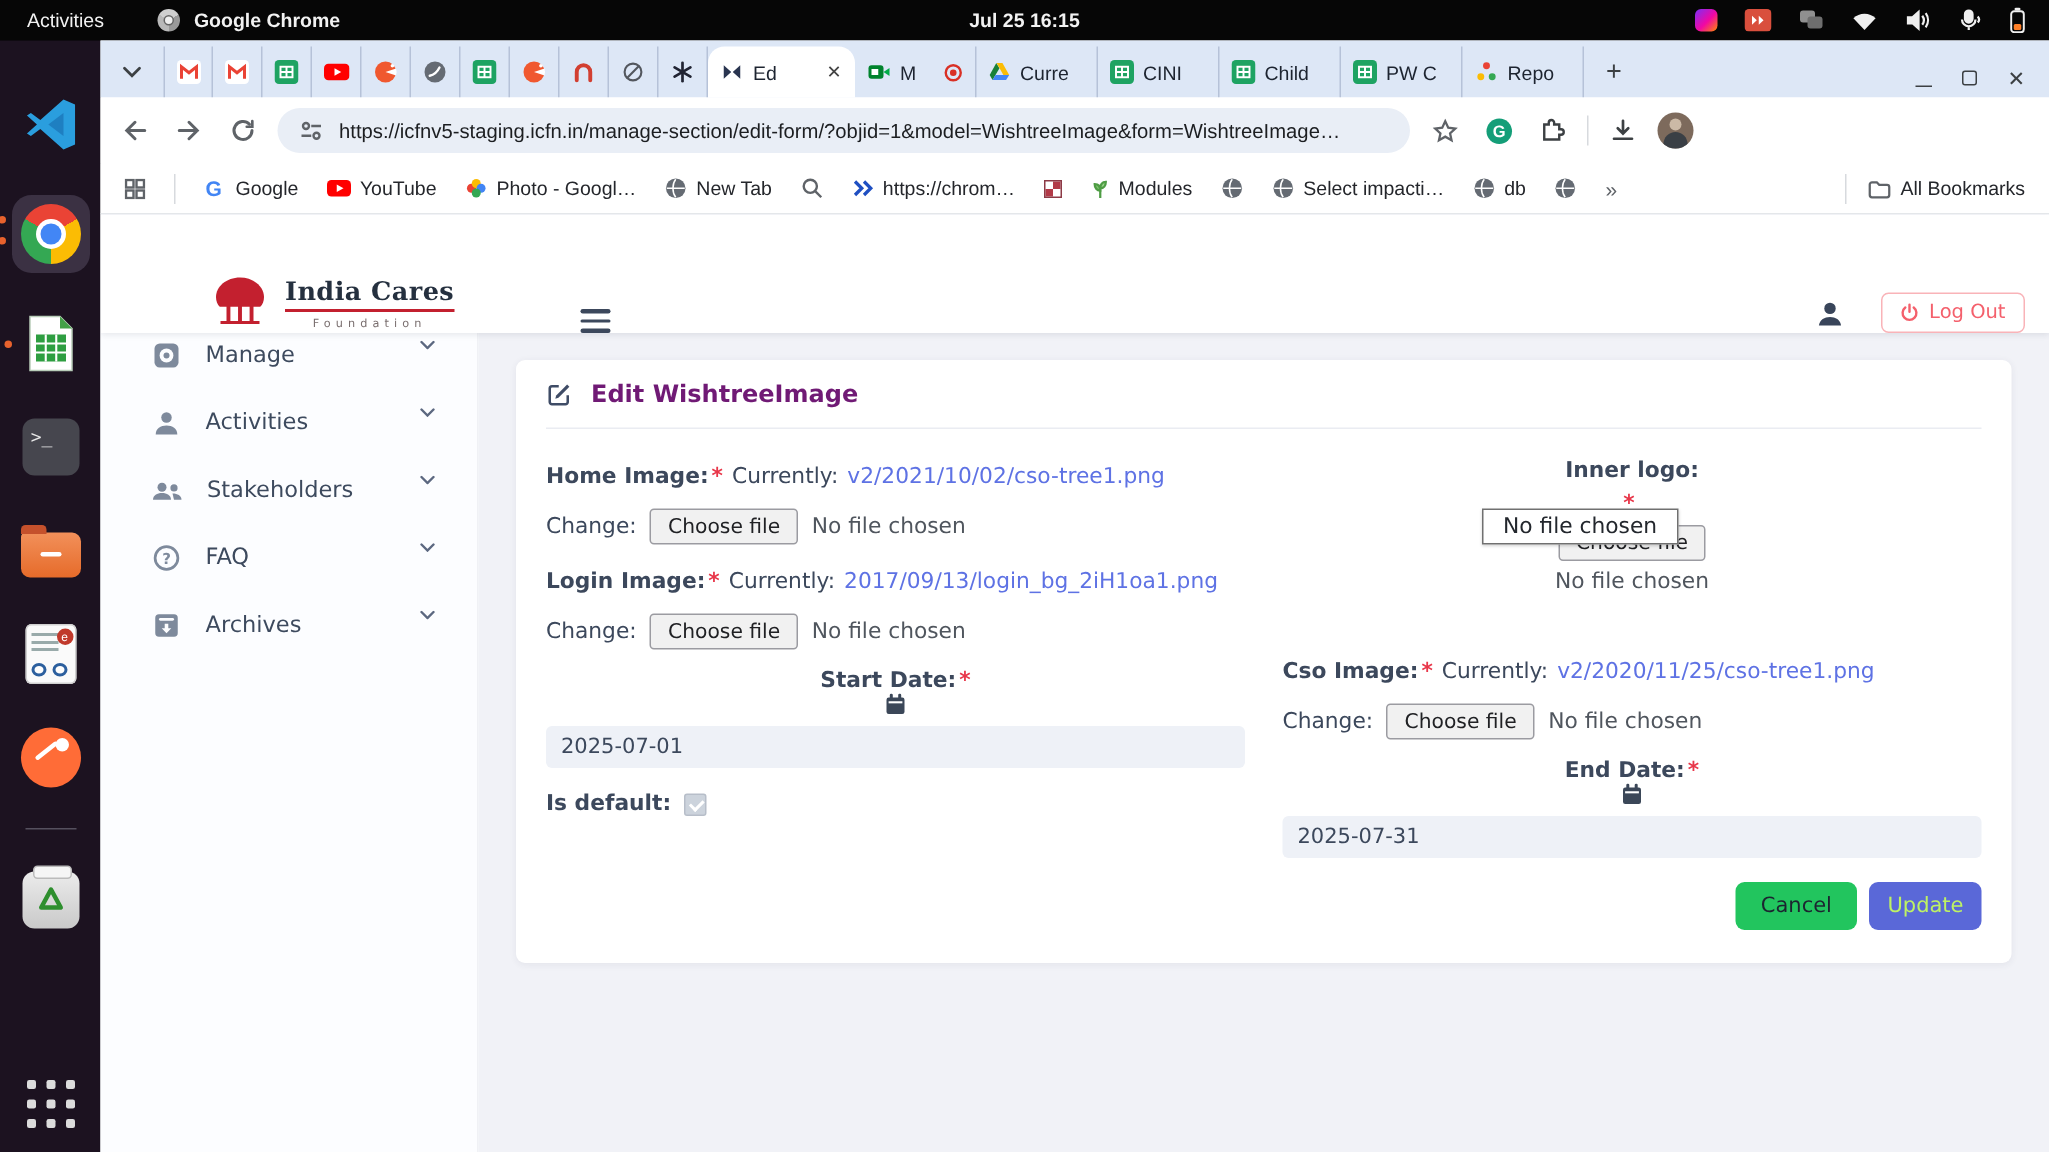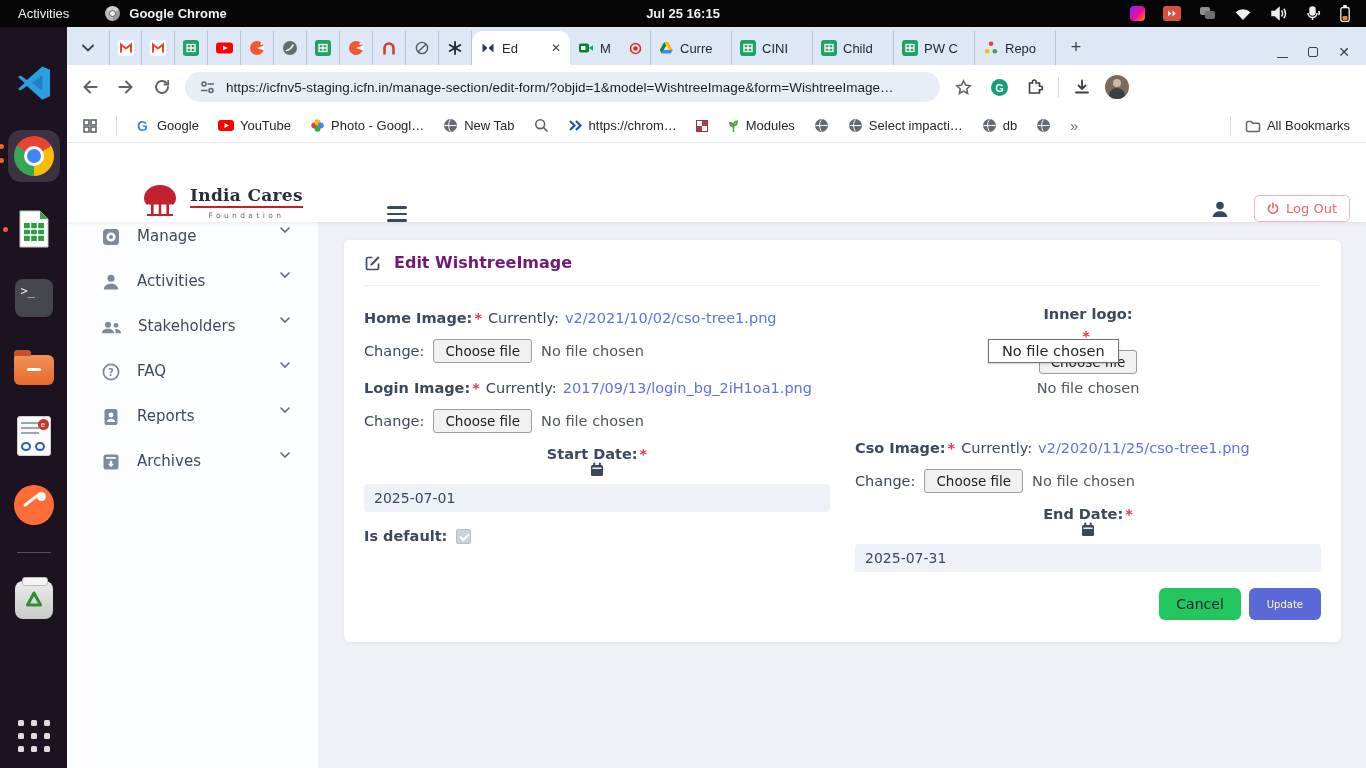--- a/index.html
+++ b/index.html
@@ -126,21 +126,21 @@
            font-size:14.5px;color:#23272d;box-shadow:0 1px 2px rgba(0,0,0,.18);white-space:nowrap;z-index:3;}
   .daterow{display:flex;align-items:center;justify-content:space-between;margin-bottom:7px;min-height:22px;flex-direction:column;}
   .dateinput{width:100%;height:28px;background:#eef1f7;border:none;border-radius:4px;padding:0 10px;
              font-family:"DejaVu Sans",sans-serif;font-size:14px;color:#3c485c;}
   .isdefault{display:flex;align-items:center;gap:9px;margin-top:16px;font-size:14.5px;color:#3c485c;}
   .checkbox{width:15px;height:15px;background:#ccd3dc;border:1px solid #b7bec9;border-radius:2px;position:relative;}
   .checkbox:after{content:"";position:absolute;left:3px;top:3.5px;width:7px;height:4px;
                   border-left:2px solid #fff;border-bottom:2px solid #fff;transform:rotate(-45deg);}
   .btnrow{position:absolute;right:20px;bottom:22px;display:flex;gap:8px;}
   .btn-cancel{background:#22c55e;color:#1c2430;border:none;border-radius:6px;padding:8px 17px;font-size:14px;font-family:inherit;}
-  .btn-update{background:#5a68d8;color:#fef9c3;border:none;border-radius:6px;padding:8px 18px;font-size:10px;font-family:inherit;}
+  .btn-update{background:#5a68d8;color:#bef264;border:none;border-radius:6px;padding:8px 12px;font-size:14px;font-family:inherit;}
 </style>
 </head>
 <body>
 
 <div class="screen">
 
   <div class="topbar">
     <div class="tb-left">
       <span>Activities</span>
       <span class="tb-app">
@@ -631,31 +631,20 @@
             <svg width="10" height="6">
                 <path d="M1 1l4 4 4-4" stroke="#5c6880" stroke-width="1.6" fill="none" stroke-linecap="round"></path>
               </svg>
           </div>
           <div class="side-item">
             <svg width="20" height="20">
                 <circle cx="10" cy="10" r="7.6" fill="none" stroke="#7e8a9c" stroke-width="1.8"></circle>
                 <text x="10" y="13.8" text-anchor="middle" font-size="10" font-weight="bold" fill="#7e8a9c" font-family="DejaVu Sans,sans-serif">?</text>
               </svg>
             <span class="slabel">FAQ</span>
-            <svg width="10" height="6">
-                <path d="M1 1l4 4 4-4" stroke="#5c6880" stroke-width="1.6" fill="none" stroke-linecap="round"></path>
-              </svg>
-          </div>
-          <div class="side-item">
-            <svg width="20" height="20" fill="#7e8a9c">
-                <rect x="3.5" y="2" width="13" height="16" rx="2"></rect>
-                <circle cx="10" cy="8" r="2.4" fill="#fcfdff"></circle>
-                <path d="M5.8 14.9c.5-2 2.2-3.1 4.2-3.1s3.7 1.1 4.2 3.1z" fill="#fcfdff"></path>
-              </svg>
-            <span class="slabel">Reports</span>
             <svg width="10" height="6">
                 <path d="M1 1l4 4 4-4" stroke="#5c6880" stroke-width="1.6" fill="none" stroke-linecap="round"></path>
               </svg>
           </div>
           <div class="side-item">
             <svg width="20" height="20" fill="#7e8a9c">
                 <rect x="2.5" y="2.5" width="15" height="15" rx="2.5"></rect>
                 <rect x="5" y="5" width="10" height="1.8" rx=".9" fill="#fcfdff"></rect>
                 <path d="M10 15.2 6.8 11.8h2V8.8h2.4v3h2z" fill="#fcfdff"></path>
               </svg>

